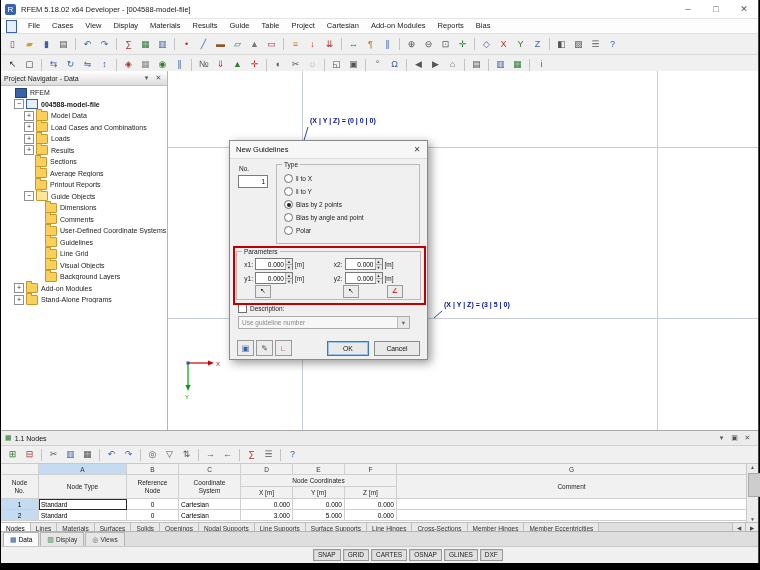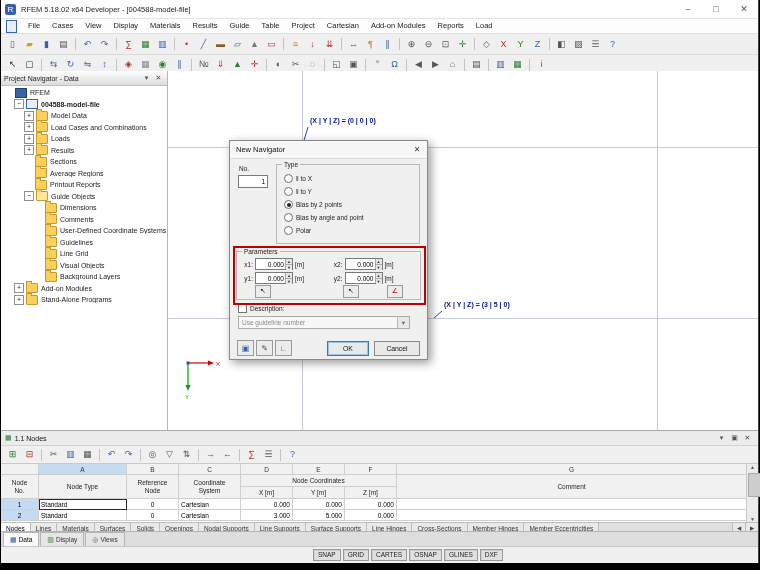--- a/index.html
+++ b/index.html
@@ -155,21 +155,21 @@
         <span class="menu-item">View</span>
         <span class="menu-item">Display</span>
         <span class="menu-item">Materials</span>
         <span class="menu-item">Results</span>
         <span class="menu-item">Guide</span>
         <span class="menu-item">Table</span>
         <span class="menu-item">Project</span>
         <span class="menu-item">Cartesian</span>
         <span class="menu-item">Add-on Modules</span>
         <span class="menu-item">Reports</span>
-        <span class="menu-item">Load</span>
+        <span class="menu-item">Bias</span>
       </span>
   </div>
 
   <div class="tbrow tb1">
       <span class="tb-btn" style="color: rgb(85, 85, 85);">▯</span>
       <span class="tb-btn" style="color: rgb(201, 162, 39);">▰</span>
       <span class="tb-btn" style="color: rgb(58, 98, 168);">▮</span>
       <span class="tb-btn" style="color: rgb(85, 85, 85);">▤</span>
       <span class="tb-sep"></span>
       <span class="tb-btn" style="color: rgb(58, 98, 168);">↶</span>
@@ -378,21 +378,21 @@
         <polygon points="5.5,30 8,36 10.5,30" fill="#00a000"></polygon>
         <rect x="6.5" y="6.5" width="3" height="3" fill="#2a52a0"></rect>
         <text x="36" y="11" font-size="6" fill="#cc0000">X</text>
         <text x="5" y="44" font-size="6" fill="#00a000">Y</text>
       </svg>
     </div>
   </div>
 
   <div class="dialog">
     <div class="dlg-title">
-      <span>New Navigator</span>
+      <span>New Guidelines</span>
       <span class="dlg-close">✕</span>
     </div>
     <div class="dlg-body">
       <span class="no-label">No.</span>
       <span class="no-input">
         <input readonly="" value="1" style="">
       </span>
 
       <div class="group type-group">
         <span class="group-label">Type</span>

